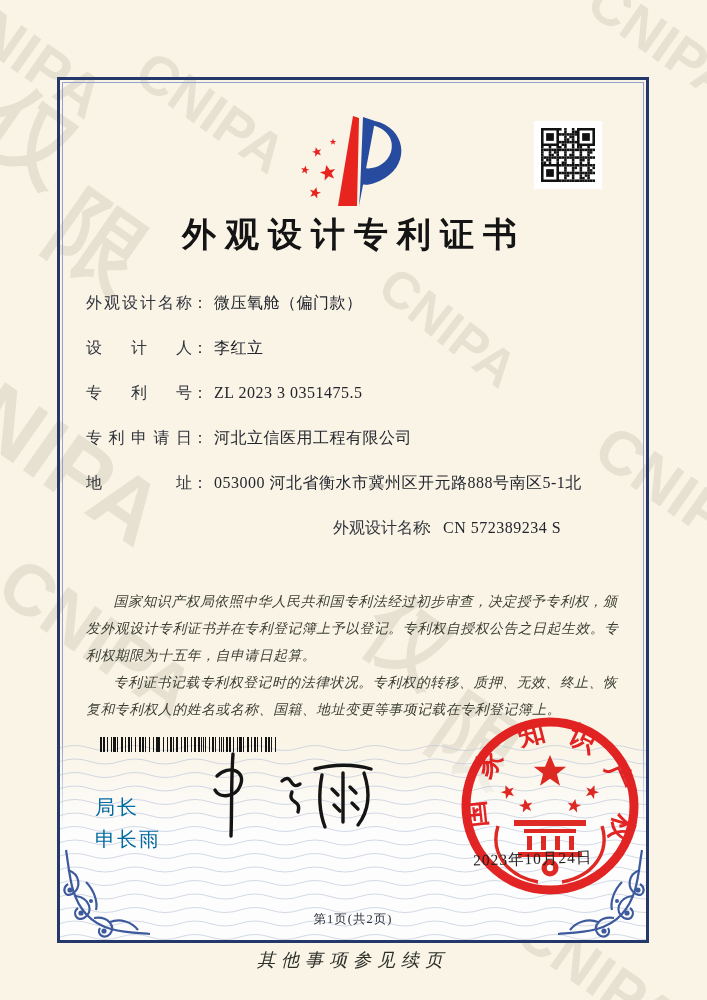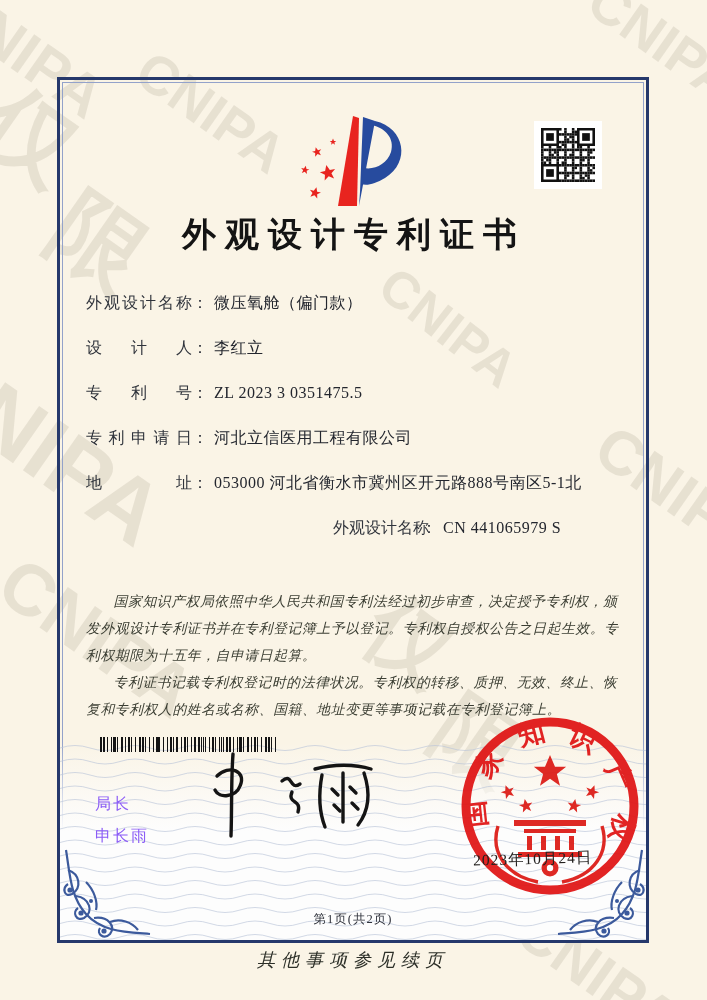--- a/index.html
+++ b/index.html
@@ -69,21 +69,21 @@
 
   
   #barcode {
     position:absolute; left:100px; top:737px; width:177px; height:15px; z-index:4;
     background:
       repeating-linear-gradient(90deg,#141414 0 2px,transparent 2px 3px,#141414 3px 4px,transparent 4px 7px,#141414 7px 8px,transparent 8px 11px,#141414 11px 12px,transparent 12px 14px),
       repeating-linear-gradient(90deg,transparent 0 4px,#141414 4px 5px,transparent 5px 9px);
   }
   #signer-role, #signer-name {
     position:absolute; left:95px; z-index:4; font-family:"Liberation Sans", sans-serif;
-    font-size:16px; color:#8b5cf6; letter-spacing:2px;
+    font-size:20px; color:#0369a1; letter-spacing:2px;
   }
   #signer-role { top:794px; }
   #signer-name { top:826px; }
   #signature { position:absolute; left:205px; top:742px; z-index:4; }
   #signature path { stroke:#141414; stroke-width:3.4; fill:none; stroke-linecap:round; }
 
   #seal { position:absolute; left:456px; top:712px; width:188px; height:188px; z-index:5; }
   #seal-date {
     position:absolute; left:473px; top:849px; z-index:6; font-size:15.5px;
     letter-spacing:1px; color:#23211f; transform:rotate(-1.5deg);
@@ -394,21 +394,21 @@
       <span class="f-label">专利号</span><span class="f-colon">：</span><span class="f-value">ZL 2023 3 0351475.5</span>
     </div>
     <div class="field-row">
       <span class="f-label">专利申请日</span><span class="f-colon">：</span><span class="f-value">河北立信医用工程有限公司</span>
     </div>
     <div class="field-row">
       <span class="f-label">地址</span><span class="f-colon">：</span><span class="f-value">053000 河北省衡水市冀州区开元路888号南区5-1北</span>
     </div>
     <div class="field-row double">
       <span class="cell-right">
-        <span class="f-label">外观设计名称</span><span class="f-colon">：</span><span class="f-value">CN 441065979 S</span>
+        <span class="f-label">外观设计名称</span><span class="f-colon">：</span><span class="f-value">CN 572389234 S</span>
       </span>
     </div>
   </div>
 
   <div id="body-text">
     <p>国家知识产权局依照中华人民共和国专利法经过初步审查，决定授予专利权，颁发外观设计专利证书并在专利登记簿上予以登记。专利权自授权公告之日起生效。专利权期限为十五年，自申请日起算。</p>
     <p>专利证书记载专利权登记时的法律状况。专利权的转移、质押、无效、终止、恢复和专利权人的姓名或名称、国籍、地址变更等事项记载在专利登记簿上。</p>
   </div>
 
   <div id="barcode"></div>

